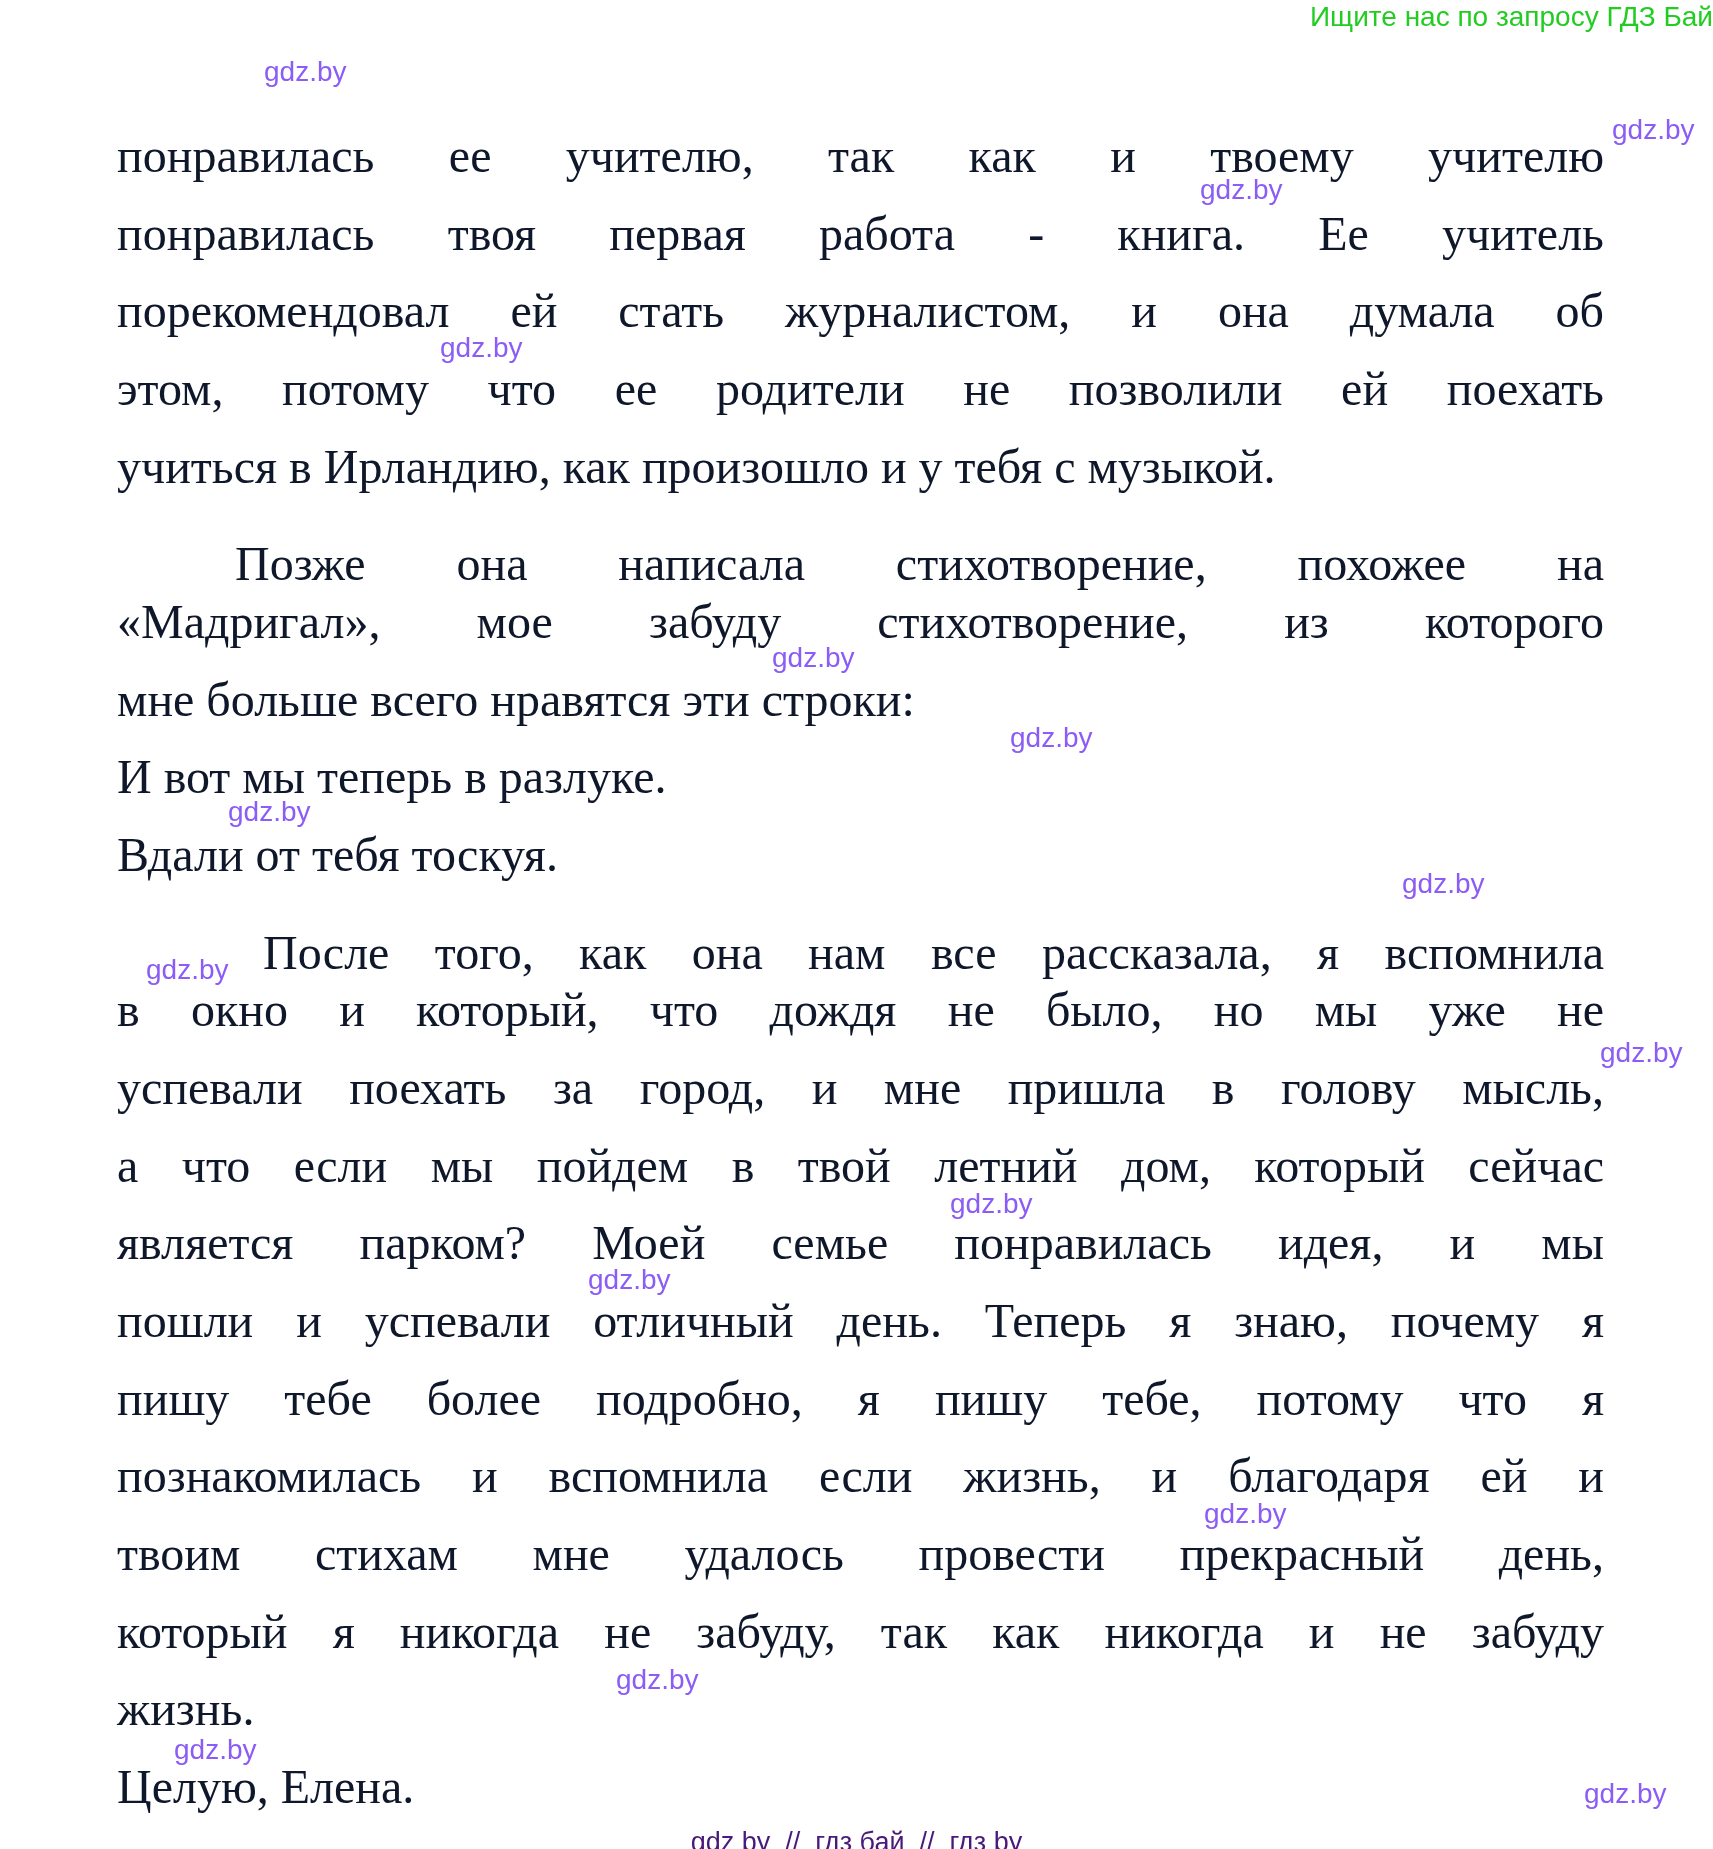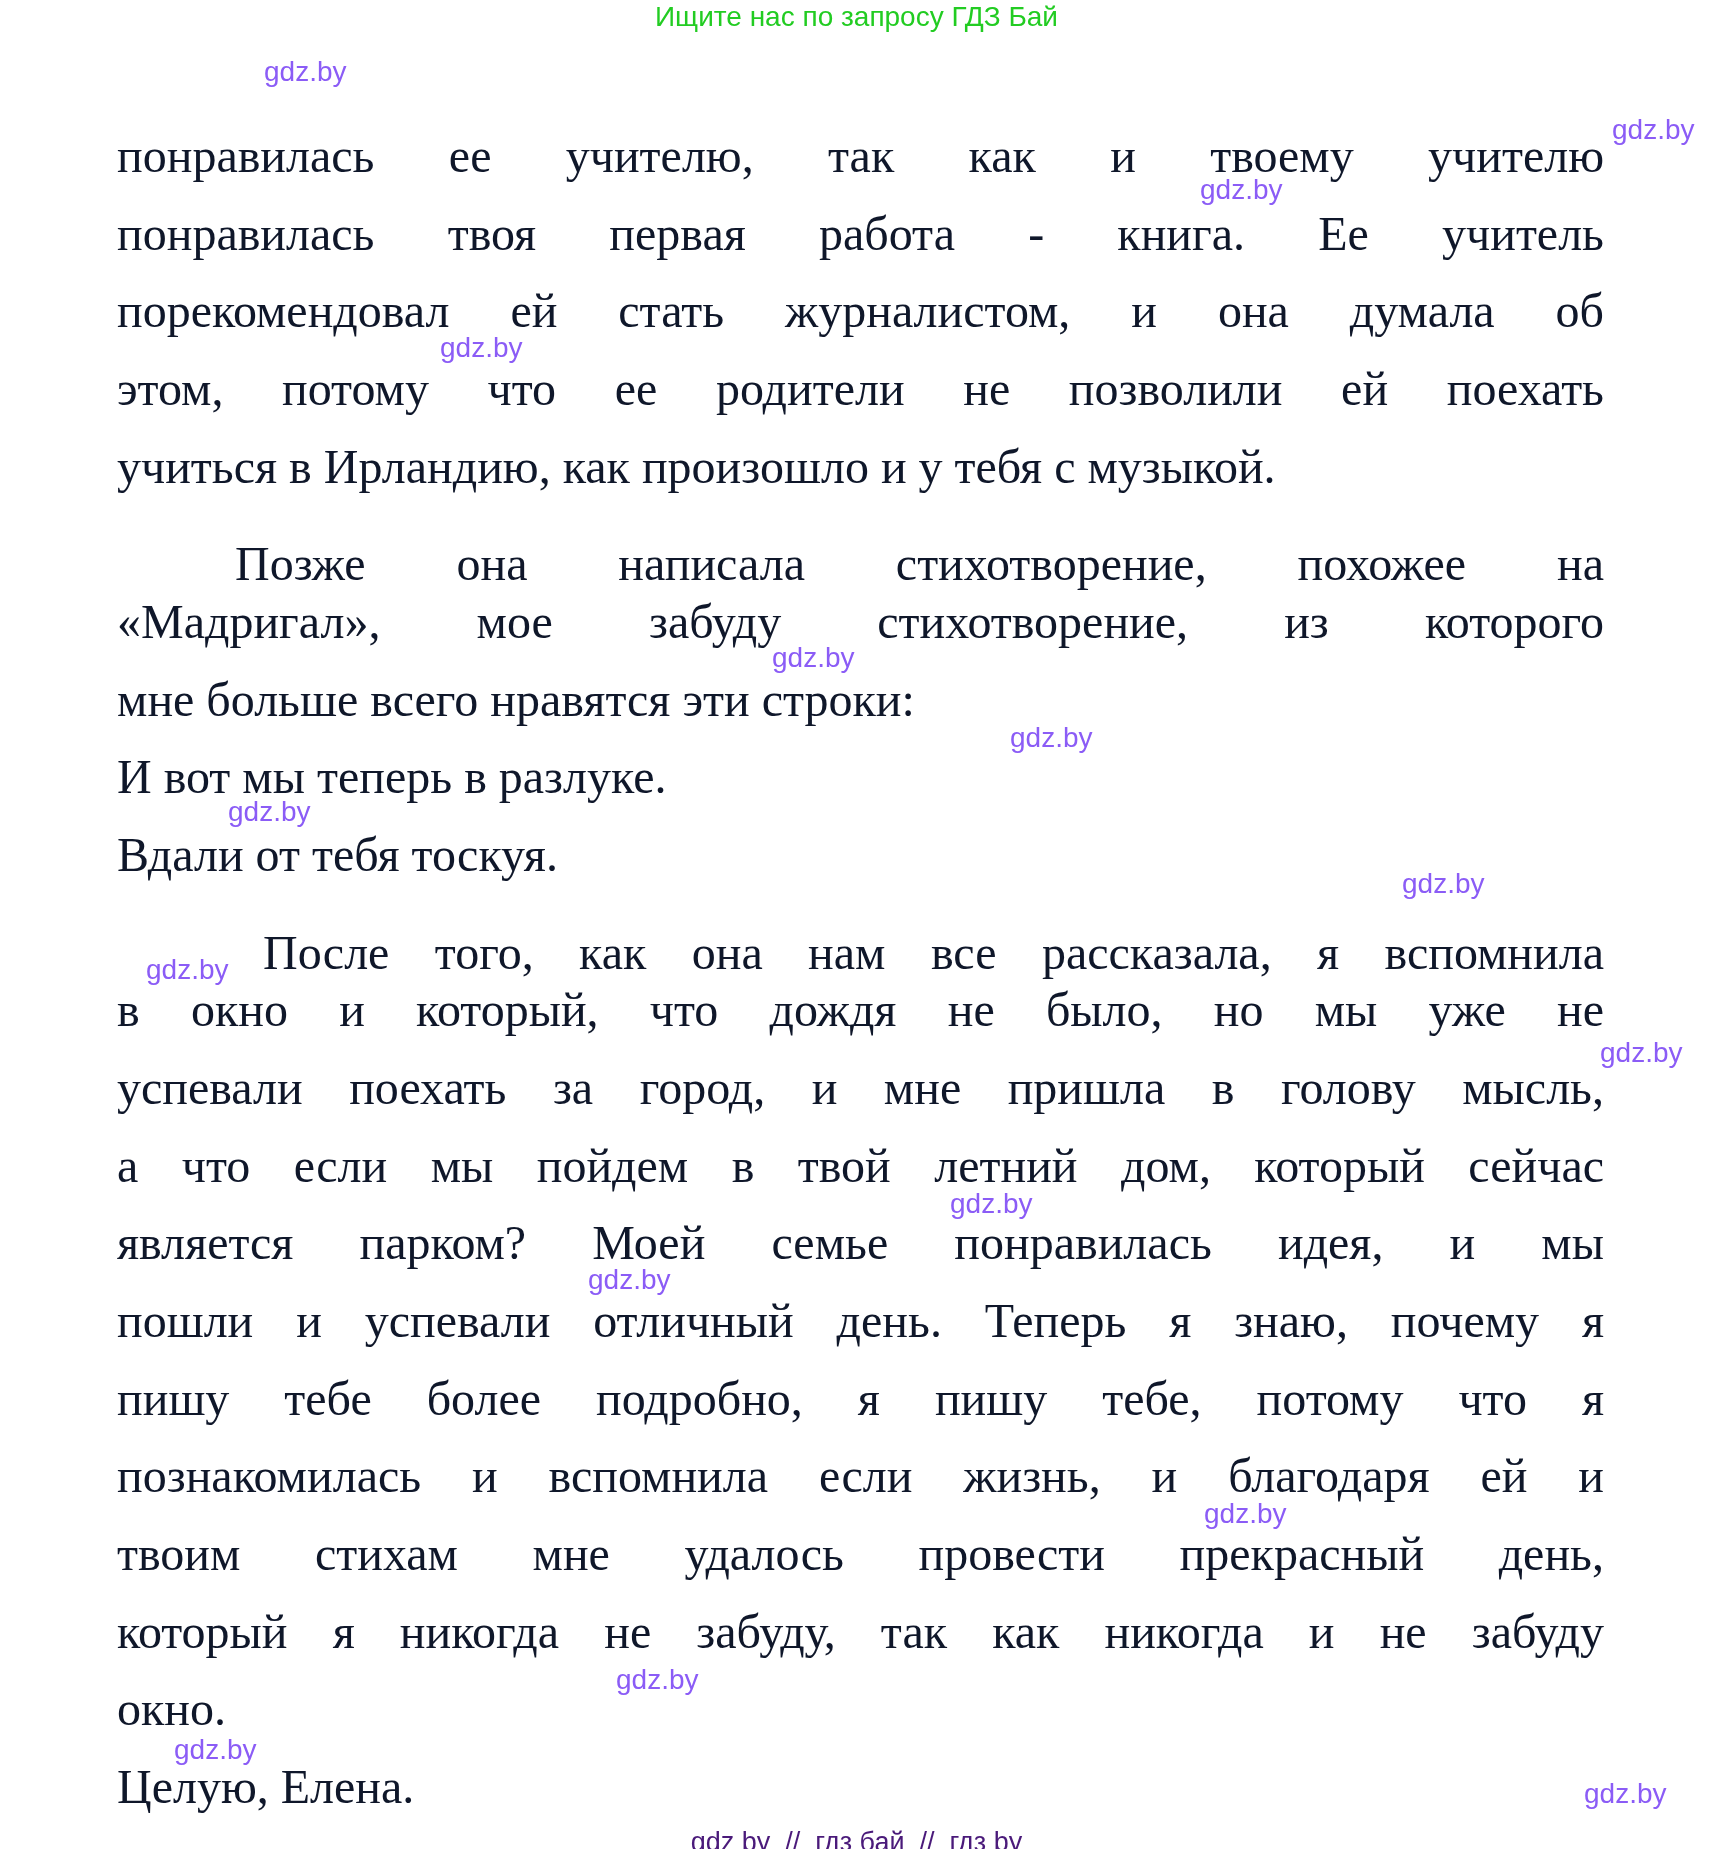--- a/index.html
+++ b/index.html
@@ -1,18 +1,18 @@
 <!DOCTYPE html>
 <html><head>
 <meta charset="utf-8">
 <style>
   html, body { margin: 0; padding: 0; background: #ffffff; }
   body { width: 1713px; height: 1849px; position: relative; overflow: hidden; }
   .banner {
-    position: absolute; top: 0; left: 0; width: 1713px; text-align: center;
+    position: absolute; top: 0; left: 0; width: 1713px; text-align: right;
     font-family: "Liberation Sans", sans-serif; font-size: 28px; line-height: 34px;
     color: #22cc22;
   }
   .footer {
     position: absolute; top: 1826px; left: 0; width: 1713px; text-align: center;
     font-family: "Liberation Sans", sans-serif; font-size: 27px; line-height: 32px;
     color: #4a1a7a; white-space: pre;
   }
   .line {
     position: absolute; left: 117px; width: 1487px;
@@ -44,21 +44,21 @@
 <div class="line j indent" style="top:905px;text-indent:146px">После того, как она нам все рассказала, я вспомнила</div>
 <div class="line j" style="top:982px">в окно и который, что дождя не было, но мы уже не</div>
 <div class="line j" style="top:1060px">успевали поехать за город, и мне пришла в голову мысль,</div>
 <div class="line j" style="top:1138px">а что если мы пойдем в твой летний дом, который сейчас</div>
 <div class="line j" style="top:1215px">является парком? Моей семье понравилась идея, и мы</div>
 <div class="line j" style="top:1293px">пошли и успевали отличный день. Теперь я знаю, почему я</div>
 <div class="line j" style="top:1371px">пишу тебе более подробно, я пишу тебе, потому что я</div>
 <div class="line j" style="top:1448px">познакомилась и вспомнила если жизнь, и благодаря ей и</div>
 <div class="line j" style="top:1526px">твоим стихам мне удалось провести прекрасный день,</div>
 <div class="line j" style="top:1604px">который я никогда не забуду, так как никогда и не забуду</div>
-<div class="line" style="top:1681px">окно.</div>
+<div class="line" style="top:1681px">жизнь.</div>
 <div class="line" style="top:1759px">Целую, Елена.</div>
 
 <div class="wm" style="left:264px;top:56px">gdz.by</div>
 <div class="wm" style="left:1612px;top:114px">gdz.by</div>
 <div class="wm" style="left:1200px;top:174px">gdz.by</div>
 <div class="wm" style="left:440px;top:332px">gdz.by</div>
 <div class="wm" style="left:772px;top:642px">gdz.by</div>
 <div class="wm" style="left:1010px;top:722px">gdz.by</div>
 <div class="wm" style="left:228px;top:796px">gdz.by</div>
 <div class="wm" style="left:1402px;top:868px">gdz.by</div>

